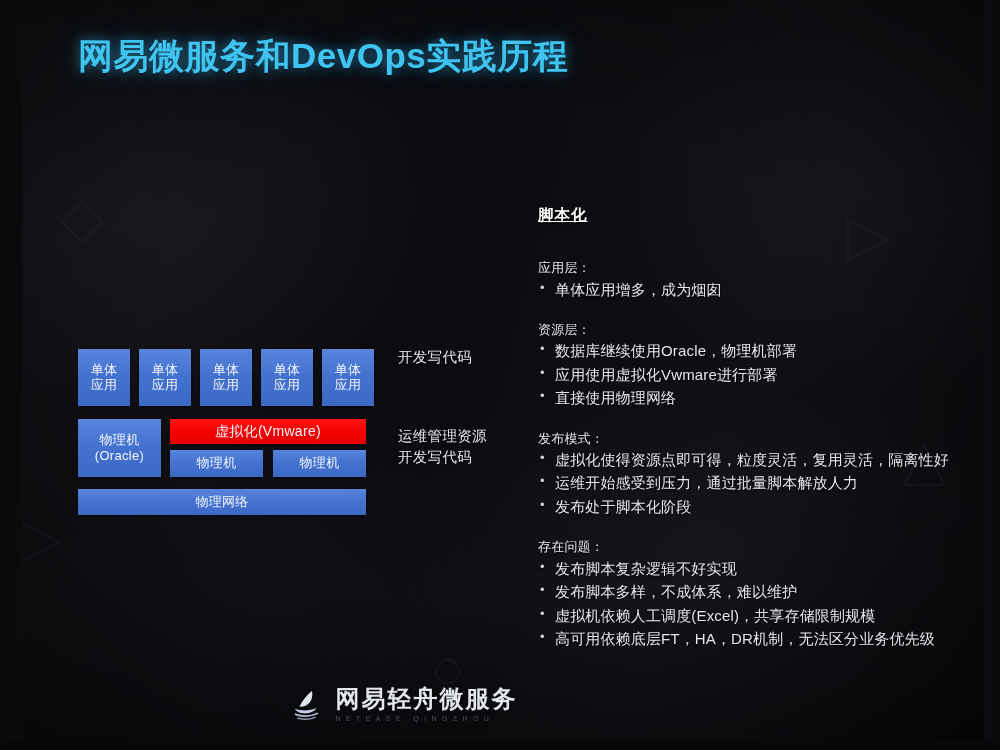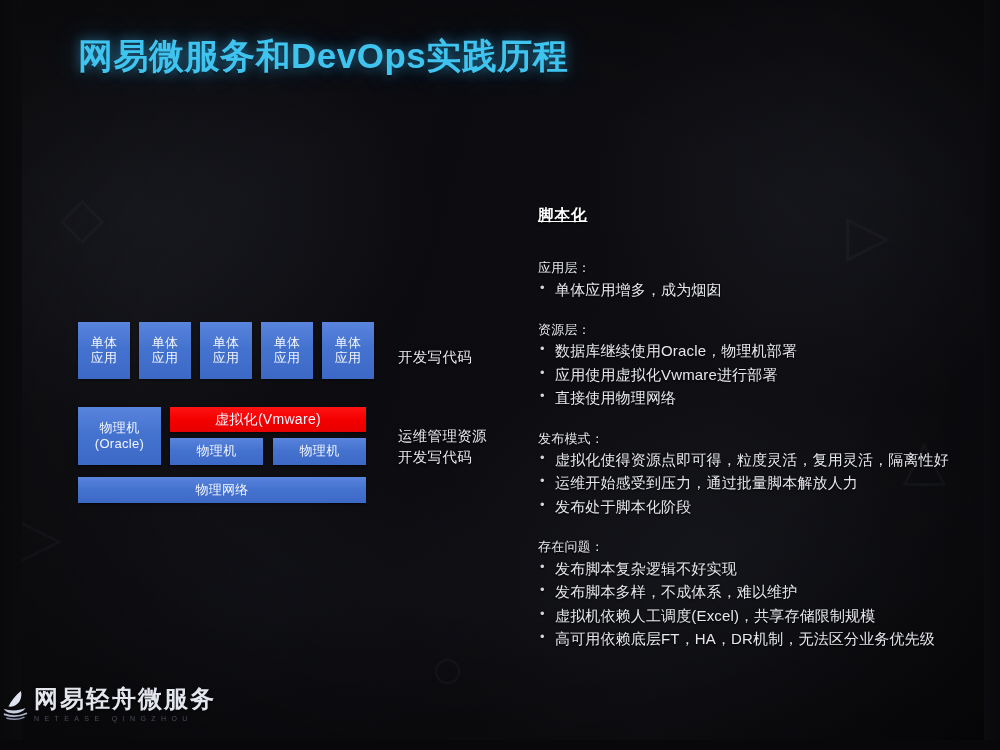--- a/index.html
+++ b/index.html
@@ -52,24 +52,24 @@
     box-sizing:border-box;
     background:linear-gradient(180deg,#5a84dd 0%,#4473cf 45%,#3d69c6 100%);
     color:#f2f5ff;
     display:flex;align-items:center;justify-content:center;
     text-align:center;
     font-size:13px;line-height:1.15;
     letter-spacing:.3px;
     box-shadow:0 1px 2px rgba(0,0,0,.55);
   }
   .bx.red{background:linear-gradient(180deg,#ff1414 0%,#f40000 50%,#e60000 100%);}
-  #apps{display:flex;gap:9px;}
+  #apps{display:flex;gap:9px;margin-top:27px;}
   #apps .bx{width:52px;height:57px;flex:0 0 auto;}
   #apps .bx span{display:block;}
-  #midrow{display:flex;gap:9px;margin-top:28px;}
+  #midrow{display:flex;gap:9px;margin-top:13px;}
   #oracle{width:83px;height:58px;flex:0 0 auto;}
   #oracle .inner{line-height:1.25;}
   #virtcol{flex:1 1 auto;display:flex;flex-direction:column;gap:6px;}
   #vmware{height:25px;font-size:14px;}
   #pmrow{display:flex;gap:10px;}
   #pmrow .bx{flex:1 1 0;height:27px;}
   #net{margin-top:12px;height:26px;}
 
   
   .midlabel{
@@ -96,21 +96,21 @@
     font-size:15px;line-height:1.56;color:#e6e7eb;letter-spacing:.15px;
     text-shadow:0 1px 2px rgba(0,0,0,.9);
   }
   .blist li::before{
     content:"\2022";position:absolute;left:2px;top:0;color:#cfd2da;font-size:13px;
   }
 
   
   #footer{
     position:absolute;left:0;bottom:28px;width:808px;
-    display:flex;align-items:center;justify-content:flex-start;
+    display:flex;align-items:center;justify-content:center;gap:11px;
   }
   #logo-mark{width:34px;height:34px;display:block;flex:0 0 auto;}
   #logo-text{display:flex;flex-direction:column;line-height:1;}
   #logo-cn{
     font-size:24px;font-weight:bold;letter-spacing:2px;
     color:#e4e6ee;text-shadow:0 1px 3px rgba(0,0,0,.9);
   }
   #logo-en{
     margin-top:4px;font-size:7px;letter-spacing:5.4px;
     color:rgba(160,168,190,.42);

